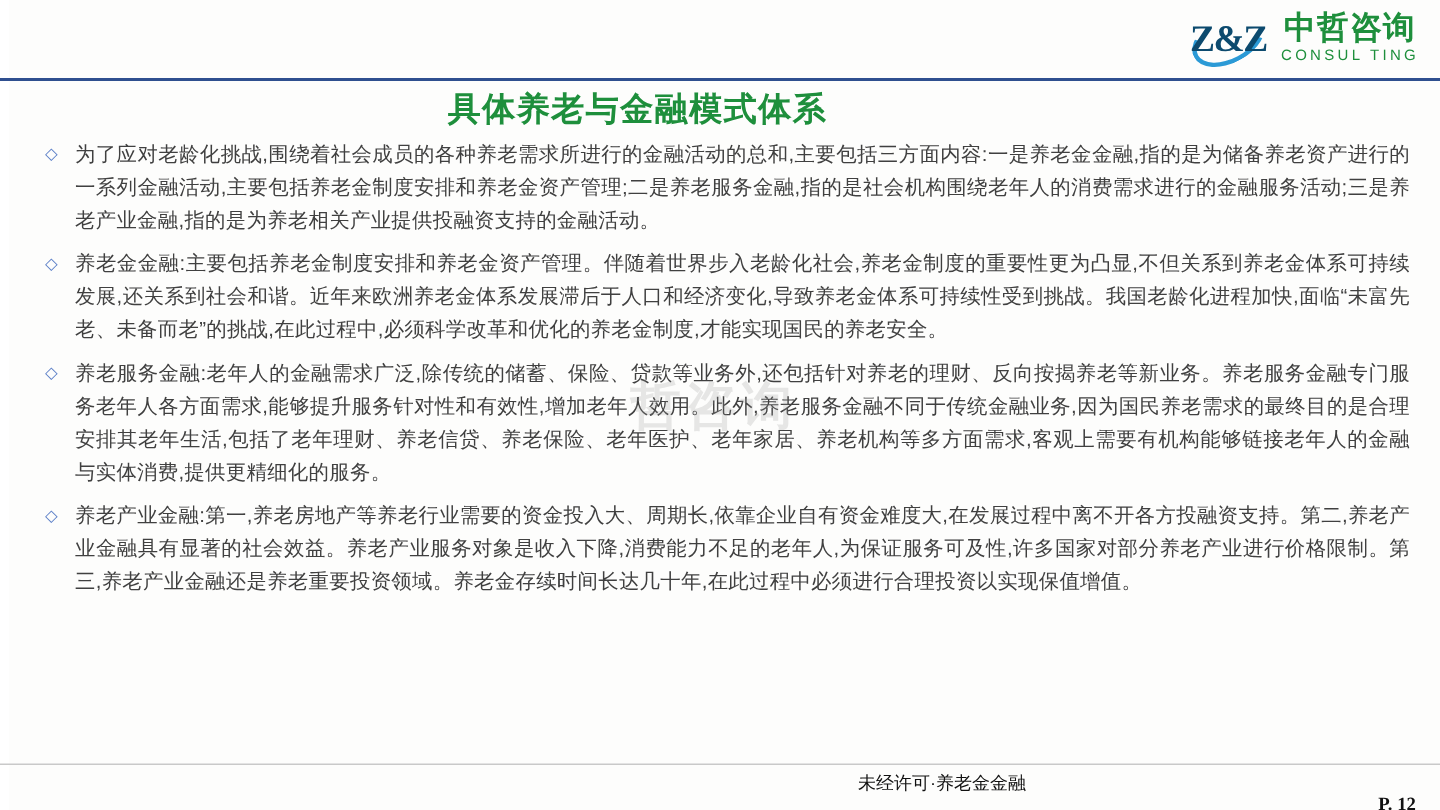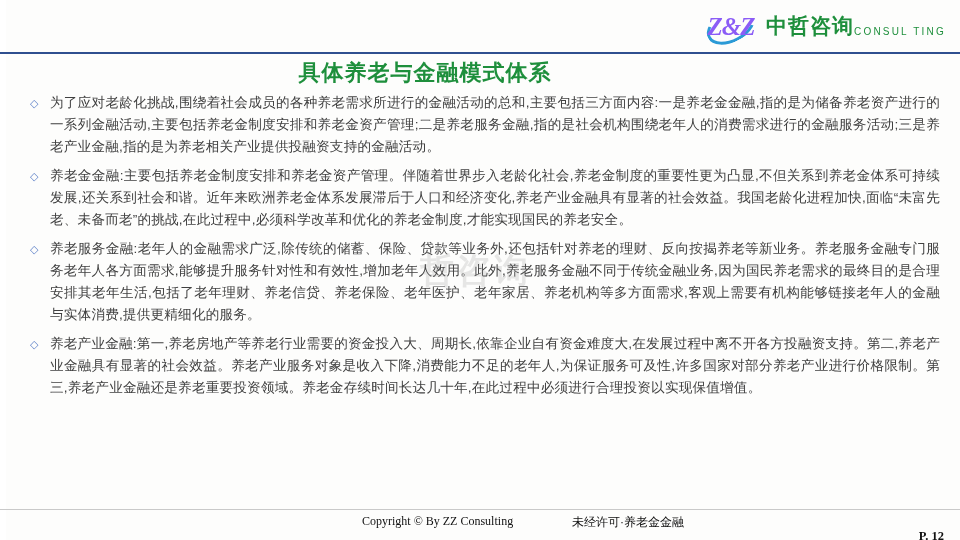--- a/index.html
+++ b/index.html
@@ -27,41 +27,40 @@
     position: relative;
     width: 52px; height: 40px;
     display: flex;
     align-items: center;
     justify-content: center;
   }
   .logo-mark .zz {
     font-family: "Liberation Serif", serif;
     font-size: 25px;
     font-weight: bold;
-    font-style: italic;
-    color: #8b5cf6;
+    color: #0c4a6e;
     letter-spacing: -1px;
     line-height: 1;
     z-index: 2;
   }
   .logo-mark .swoosh {
     position: absolute;
     left: 0; top: 4px;
     width: 52px; height: 32px;
     border: 3px solid #2b9ad6;
     border-radius: 50%;
     border-right-color: transparent;
     border-top-color: transparent;
     transform: rotate(-28deg);
     z-index: 1;
   }
   .logo-text {
     display: flex;
-    flex-direction: row;
-    align-items: flex-end;
+    flex-direction: column;
+    align-items: center;
     line-height: 1.08;
   }
   .logo-cn {
     font-size: 21px;
     font-weight: bold;
     color: #1e8f3c;
     letter-spacing: 1px;
   }
   .logo-en {
     font-size: 10px;
@@ -194,37 +193,36 @@
 
   <div class="body">
 
     <div class="para">
       <div class="bullet">◇</div>
       <div class="ptext">为了应对老龄化挑战,围绕着社会成员的各种养老需求所进行的金融活动的总和,主要包括三方面内容:一是养老金金融,指的是为储备养老资产进行的一系列金融活动,主要包括养老金制度安排和养老金资产管理;二是养老服务金融,指的是社会机构围绕老年人的消费需求进行的金融服务活动;三是养老产业金融,指的是为养老相关产业提供投融资支持的金融活动。</div>
     </div>
 
     <div class="para">
       <div class="bullet">◇</div>
-      <div class="ptext">养老金金融:主要包括养老金制度安排和养老金资产管理。伴随着世界步入老龄化社会,养老金制度的重要性更为凸显,不但关系到养老金体系可持续发展,还关系到社会和谐。近年来欧洲养老金体系发展滞后于人口和经济变化,养老产业金融具有显著的社会效益。我国老龄化进程加快,面临“未富先老、未备而老”的挑战,在此过程中,必须科学改革和优化的养老金制度,才能实现国民的养老安全。</div>
+      <div class="ptext">养老金金融:主要包括养老金制度安排和养老金资产管理。伴随着世界步入老龄化社会,养老金制度的重要性更为凸显,不但关系到养老金体系可持续发展,还关系到社会和谐。近年来欧洲养老金体系发展滞后于人口和经济变化,导致养老金体系可持续性受到挑战。我国老龄化进程加快,面临“未富先老、未备而老”的挑战,在此过程中,必须科学改革和优化的养老金制度,才能实现国民的养老安全。</div>
     </div>
 
     <div class="para">
       <div class="bullet">◇</div>
       <div class="ptext">养老服务金融:老年人的金融需求广泛,除传统的储蓄、保险、贷款等业务外,还包括针对养老的理财、反向按揭养老等新业务。养老服务金融专门服务老年人各方面需求,能够提升服务针对性和有效性,增加老年人效用。此外,养老服务金融不同于传统金融业务,因为国民养老需求的最终目的是合理安排其老年生活,包括了老年理财、养老信贷、养老保险、老年医护、老年家居、养老机构等多方面需求,客观上需要有机构能够链接老年人的金融与实体消费,提供更精细化的服务。</div>
     </div>
 
     <div class="para">
       <div class="bullet">◇</div>
       <div class="ptext">养老产业金融:第一,养老房地产等养老行业需要的资金投入大、周期长,依靠企业自有资金难度大,在发展过程中离不开各方投融资支持。第二,养老产业金融具有显著的社会效益。养老产业服务对象是收入下降,消费能力不足的老年人,为保证服务可及性,许多国家对部分养老产业进行价格限制。第三,养老产业金融还是养老重要投资领域。养老金存续时间长达几十年,在此过程中必须进行合理投资以实现保值增值。</div>
     </div>
 
   </div>
 
   <div class="watermark">哲咨询</div>
 
   <div class="footer-rule"></div>
   <div class="footer">
-    <div class="copyright">Copyright © By  ZZ  Consulting</div>
     <div class="notice">未经许可·养老金金融</div>
     <div class="pagenum">P. 12</div>
   </div>
 
 </div>
 
 </body></html>

